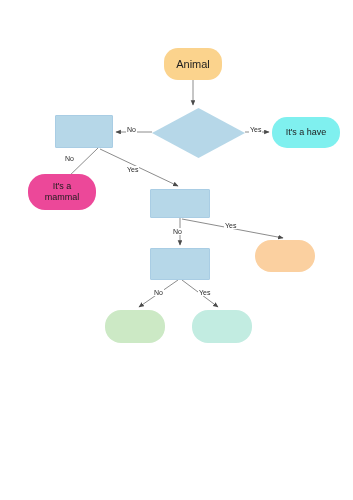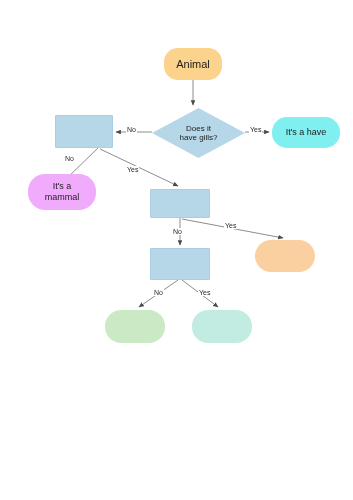--- a/index.html
+++ b/index.html
@@ -85,25 +85,24 @@
         <path d="M 182 219 L 283 238" fill="none" stroke="#7f7f7f" stroke-width="0.9" marker-end="url(#arrowhead)"></path>
         <path d="M 178 280 L 139 307" fill="none" stroke="#7f7f7f" stroke-width="0.9" marker-end="url(#arrowhead)"></path>
         <path d="M 182 280 L 218 307" fill="none" stroke="#7f7f7f" stroke-width="0.9" marker-end="url(#arrowhead)"></path>
       </g>
   </svg>
 
   <div id="node-layer">
       <div class="node stadium" style="left: 164px; top: 48px; width: 58px; height: 32px; font-size: 11px; background: rgb(251, 211, 141); border-radius: 14px;"><span>Animal</span></div>
       <div class="node diamond-wrap" style="left: 152px; top: 108px; width: 93px; height: 50px; font-size: 8px;"><svg class="diamond-shape" viewBox="0 0 93 50">
           <polygon points="46.5,0 93,25 46.5,50 0,25" fill="#b6d7e8" stroke="none"></polygon>
-        </svg><span class="diamond-label">Does it
-have gills?</span></div>
+        </svg></div>
       <div class="node stadium" style="left: 272px; top: 117px; width: 68px; height: 31px; font-size: 9px; background: rgb(127, 240, 239); border-radius: 15px;"><span>It's a have</span></div>
       <div class="node rect" style="left: 55px; top: 115px; width: 58px; height: 33px; font-size: 8px; background: rgb(182, 215, 232); border-color: rgb(169, 205, 228); border-radius: 1px;"><span></span></div>
-      <div class="node stadium" style="left: 28px; top: 174px; width: 68px; height: 36px; font-size: 9px; background: #f0abfc; border-radius: 17px;"><span>It's a
+      <div class="node stadium" style="left: 28px; top: 174px; width: 68px; height: 36px; font-size: 9px; background: #ec4899; border-radius: 17px;"><span>It's a
 mammal</span></div>
       <div class="node rect" style="left: 150px; top: 189px; width: 60px; height: 29px; font-size: 8px; background: rgb(182, 215, 232); border-color: rgb(169, 205, 228); border-radius: 1px;"><span></span></div>
       <div class="node stadium" style="left: 255px; top: 240px; width: 60px; height: 32px; font-size: 9px; background: rgb(251, 208, 160); border-radius: 16px;"><span></span></div>
       <div class="node rect" style="left: 150px; top: 248px; width: 60px; height: 32px; font-size: 8px; background: rgb(182, 215, 232); border-color: rgb(169, 205, 228); border-radius: 1px;"><span></span></div>
       <div class="node stadium" style="left: 105px; top: 310px; width: 60px; height: 33px; font-size: 9px; background: rgb(204, 233, 197); border-radius: 16px;"><span></span></div>
       <div class="node stadium" style="left: 192px; top: 310px; width: 60px; height: 33px; font-size: 9px; background: rgb(194, 236, 225); border-radius: 16px;"><span></span></div>
     </div>
   <div id="label-layer">
       <span class="edge-label" style="left: 249px; top: 126px;">Yes</span>
       <span class="edge-label" style="left: 126px; top: 126px;">No</span>

